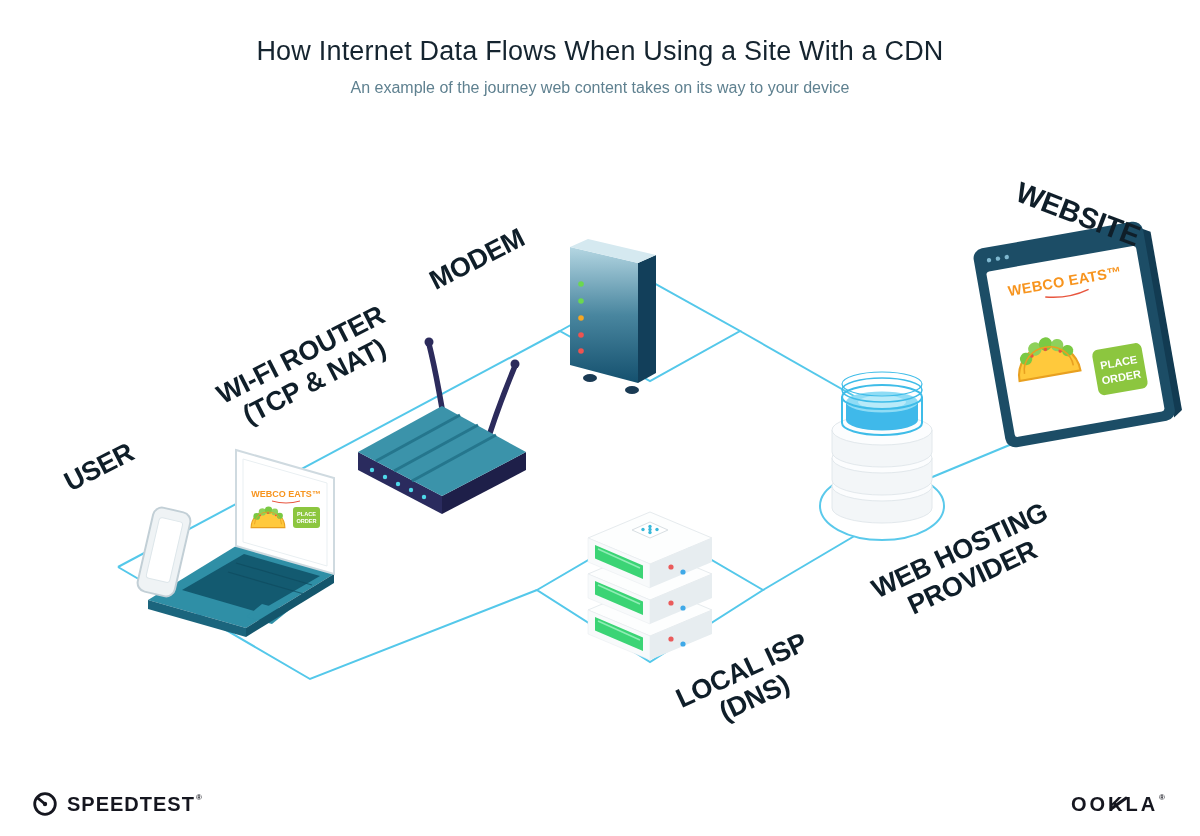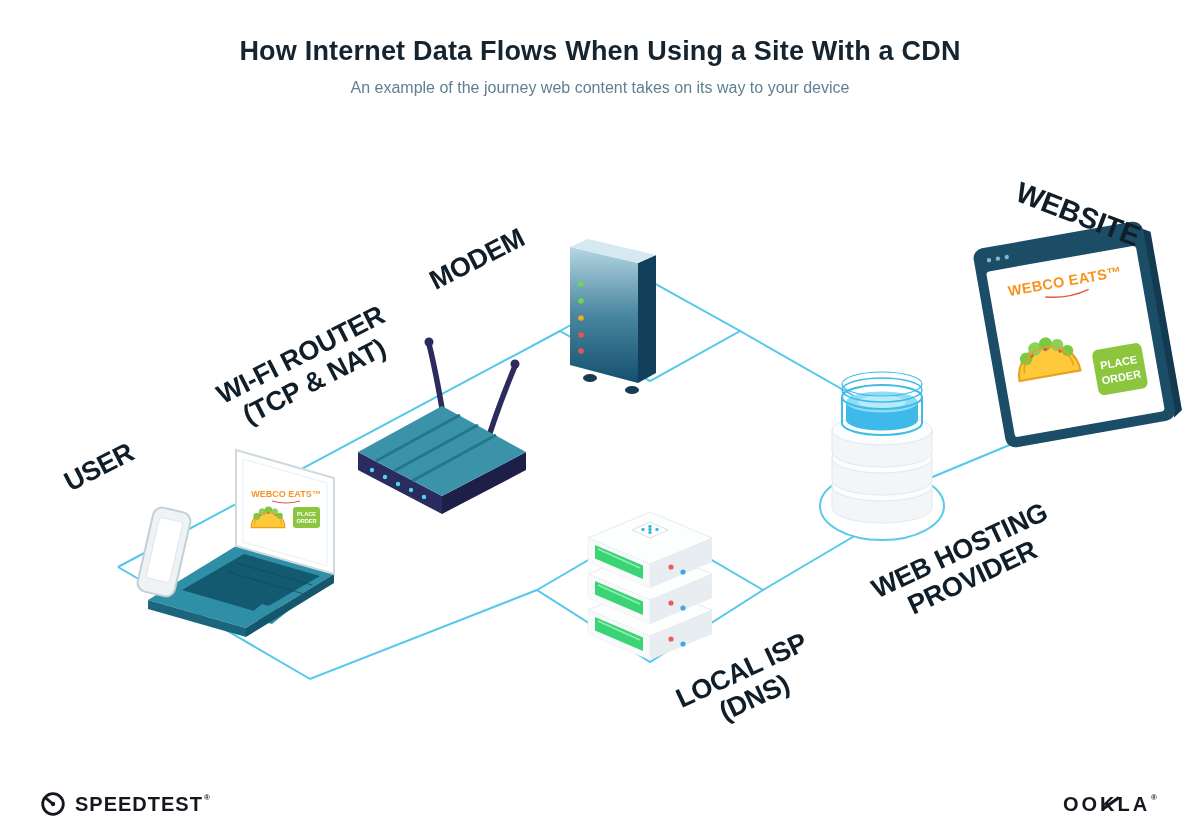--- a/index.html
+++ b/index.html
@@ -2,31 +2,31 @@
 <html><head>
 <meta charset="utf-8">
 <style>
   * { margin:0; padding:0; box-sizing:border-box; }
   html,body { background:#ffffff; }
   body { width:1200px; height:836px; position:relative; overflow:hidden;
          font-family:"Liberation Sans", sans-serif; color:#15242F; }
   .page { position:absolute; inset:0; width:1200px; height:836px; background:#ffffff; }
 
   .header { position:absolute; top:36px; left:0; width:100%; text-align:center; }
-  .title { font-size:27px; font-weight:700; color:#15242F; letter-spacing:.2px; }
+  .title { font-size:27px; font-weight:400; color:#15242F; letter-spacing:.2px; }
   .subtitle { margin-top:12px; font-size:16px; font-weight:400; color:#5F8190; }
 
   .diagram { position:absolute; top:0; left:0; }
   .diagram text { font-family:"Liberation Sans", sans-serif; }
 
   .node-label { position:absolute; font-weight:700; font-size:27px; color:#0F1E29;
                 text-align:center; line-height:1.12; letter-spacing:-.3px;
                 transform-origin:center; white-space:nowrap; }
 
-  .footer { position:absolute; top:786px; left:0; right:0; height:36px; padding:0 40px;
+  .footer { position:absolute; top:786px; left:0; right:0; height:36px; padding:0 32px;
             display:flex; justify-content:space-between; align-items:center; }
   .speedtest { display:flex; align-items:center; gap:9px; font-weight:700;
                font-size:20px; letter-spacing:1px; color:#15161F; }
   .mark { font-size:8px; vertical-align:top; margin-left:1px; }
   .ookla { position:relative; font-weight:700; font-size:20px; letter-spacing:3px; color:#15161F; }
   .ookla-needle { position:absolute; left:37px; top:9px; width:21px; height:2.6px;
                   background:#15161F; transform:rotate(-36deg); border-radius:2px; display:block; }
 </style>
 </head>
 <body>

